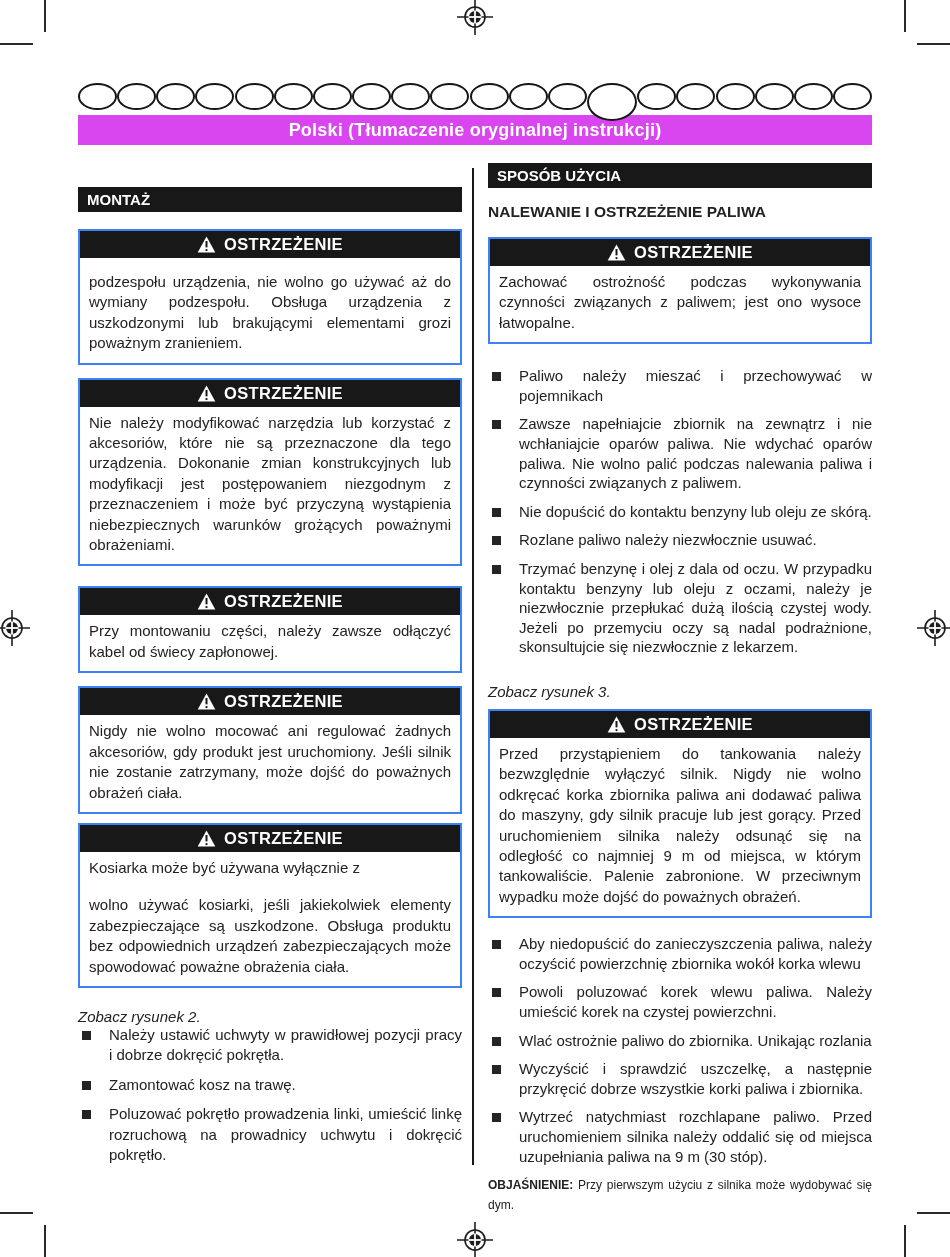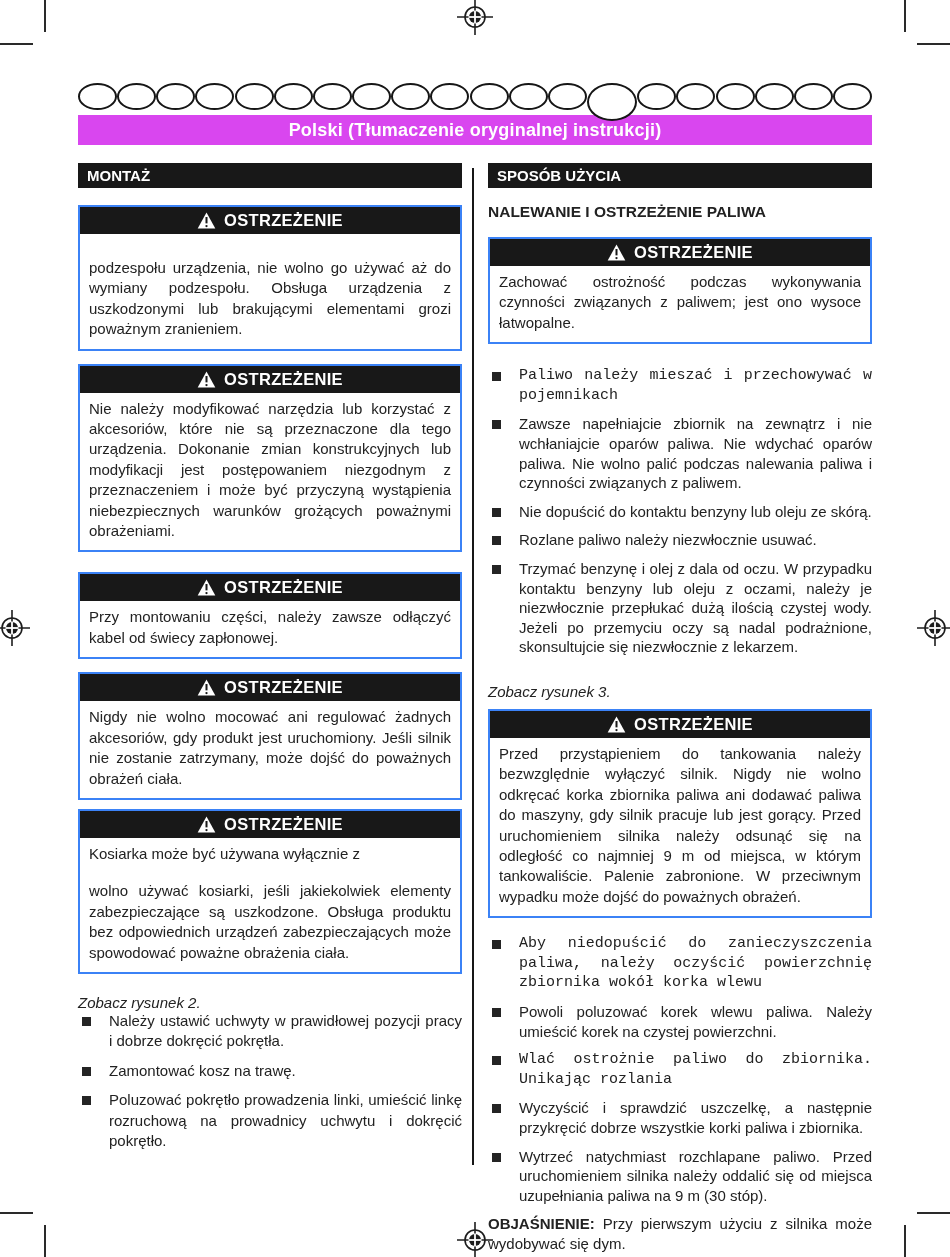--- a/index.html
+++ b/index.html
@@ -18,58 +18,58 @@
            background:#fff;box-sizing:border-box;flex:none;}
   .ellipse.large{width:50px;height:38px;margin-top:12px;position:relative;z-index:2;}
 
   
   .lang-bar{position:absolute;left:78px;top:115px;width:794px;height:30px;
             background:#d946ef;color:#fff;font-weight:bold;font-size:18px;
             display:flex;align-items:center;justify-content:center;letter-spacing:.2px;}
 
   
   .col{position:absolute;top:163px;width:384px;}
-  .col-left{left:78px;}
+  .col-left{left:78px;margin-top:24px;}
   .col-right{left:488px;}
   .divider{position:absolute;left:472px;top:168px;width:2px;height:997px;background:#161616;}
 
   .section-bar{background:#181818;color:#fff;font-weight:bold;font-size:15px;
                height:25px;line-height:25px;padding-left:9px;box-sizing:border-box;}
 
   .subtitle{font-weight:bold;font-size:15.5px;margin-top:15px;}
 
   .warnbox{border:2px solid #3b82f6;background:#fff;}
   .warnbox-header{background:#181818;color:#fff;height:27px;display:flex;
                   align-items:center;justify-content:center;gap:8px;
                   font-weight:bold;font-size:16.5px;letter-spacing:.3px;}
   .warn-tri{width:19px;height:17px;display:inline-block;}
   .warnbox-body{padding:6px 9px 9px;font-size:15px;line-height:20.4px;text-align:justify;}
   .warnbox-body p{margin:0;}
-  .pad-top{padding-top:24px;}
+  .pad-top{padding-top:14px;}
   .para-gap{margin-top:17px !important;}
 
   .figure-note{font-style:italic;font-size:15px;margin-top:20px;}
 
   ul.bullets{list-style:none;margin:0;padding:0;}
   ul.bullets li{position:relative;padding-left:31px;font-size:15px;line-height:20.4px;
                 text-align:justify;margin-bottom:9px;}
   .col-right ul.bullets li{line-height:19.6px;}
   ul.bullets li .sq{position:absolute;left:4px;top:6px;width:9px;height:9px;background:#242424;}
-  li.gap-after{margin-bottom:24px;font-family:Liberation Mono, monospace;}
+  li.gap-after{margin-bottom:24px;}
 
   .mt-warn1{margin-top:17px;}
   .mt-warn2{margin-top:13px;}
   .mt-warn3{margin-top:20px;}
   .mt-warn4{margin-top:13px;}
   .mt-warn5{margin-top:9px;}
   .mt-box-r1{margin-top:16px;}
   .mt-list{margin-top:14px;}
   .mt-box-r2{margin-top:9px;}
 
-  .note{font-size:15px;line-height:20px;text-align:justify;margin-top:8px;}
+  .note{font-size:12px;line-height:20px;text-align:justify;margin-top:8px;}
   .note b{font-weight:bold;}
 </style>
 </head>
 <body>
 
 <div class="page">
 
   <div class="cropline" style="left:44px;top:0;width:2px;height:32px;"></div>
   <div class="cropline" style="left:0;top:43px;width:33px;height:2px;"></div>
   <div class="cropline" style="left:904px;top:0;width:2px;height:32px;"></div>

